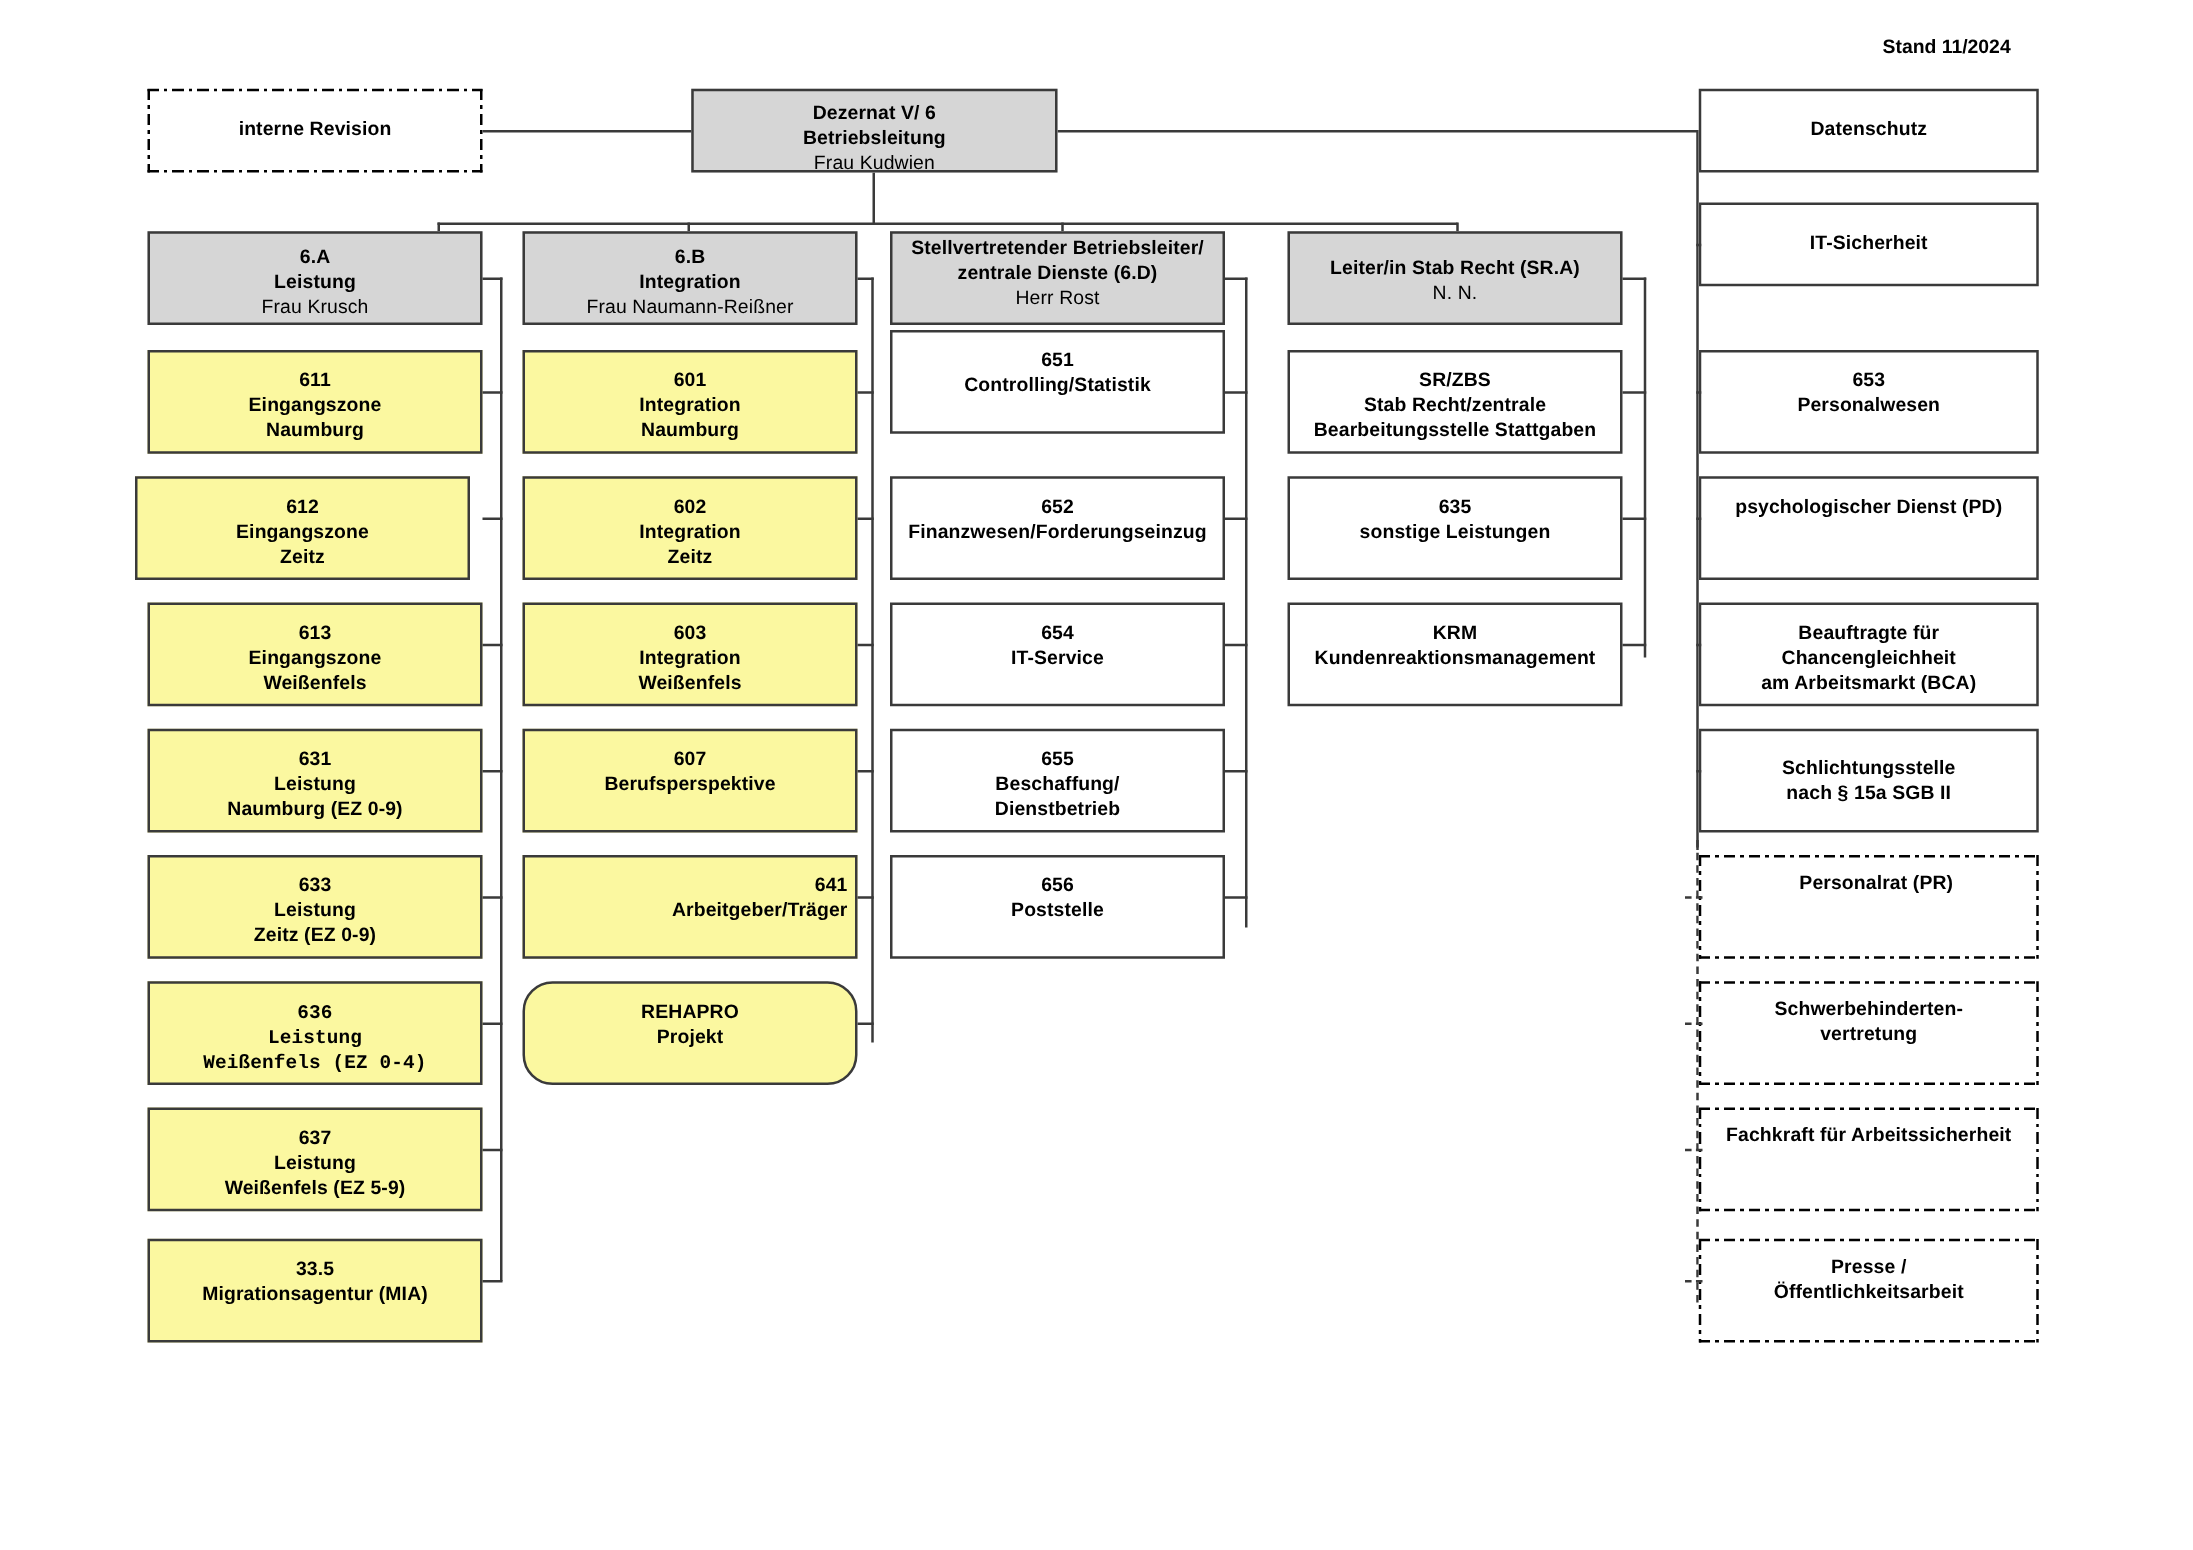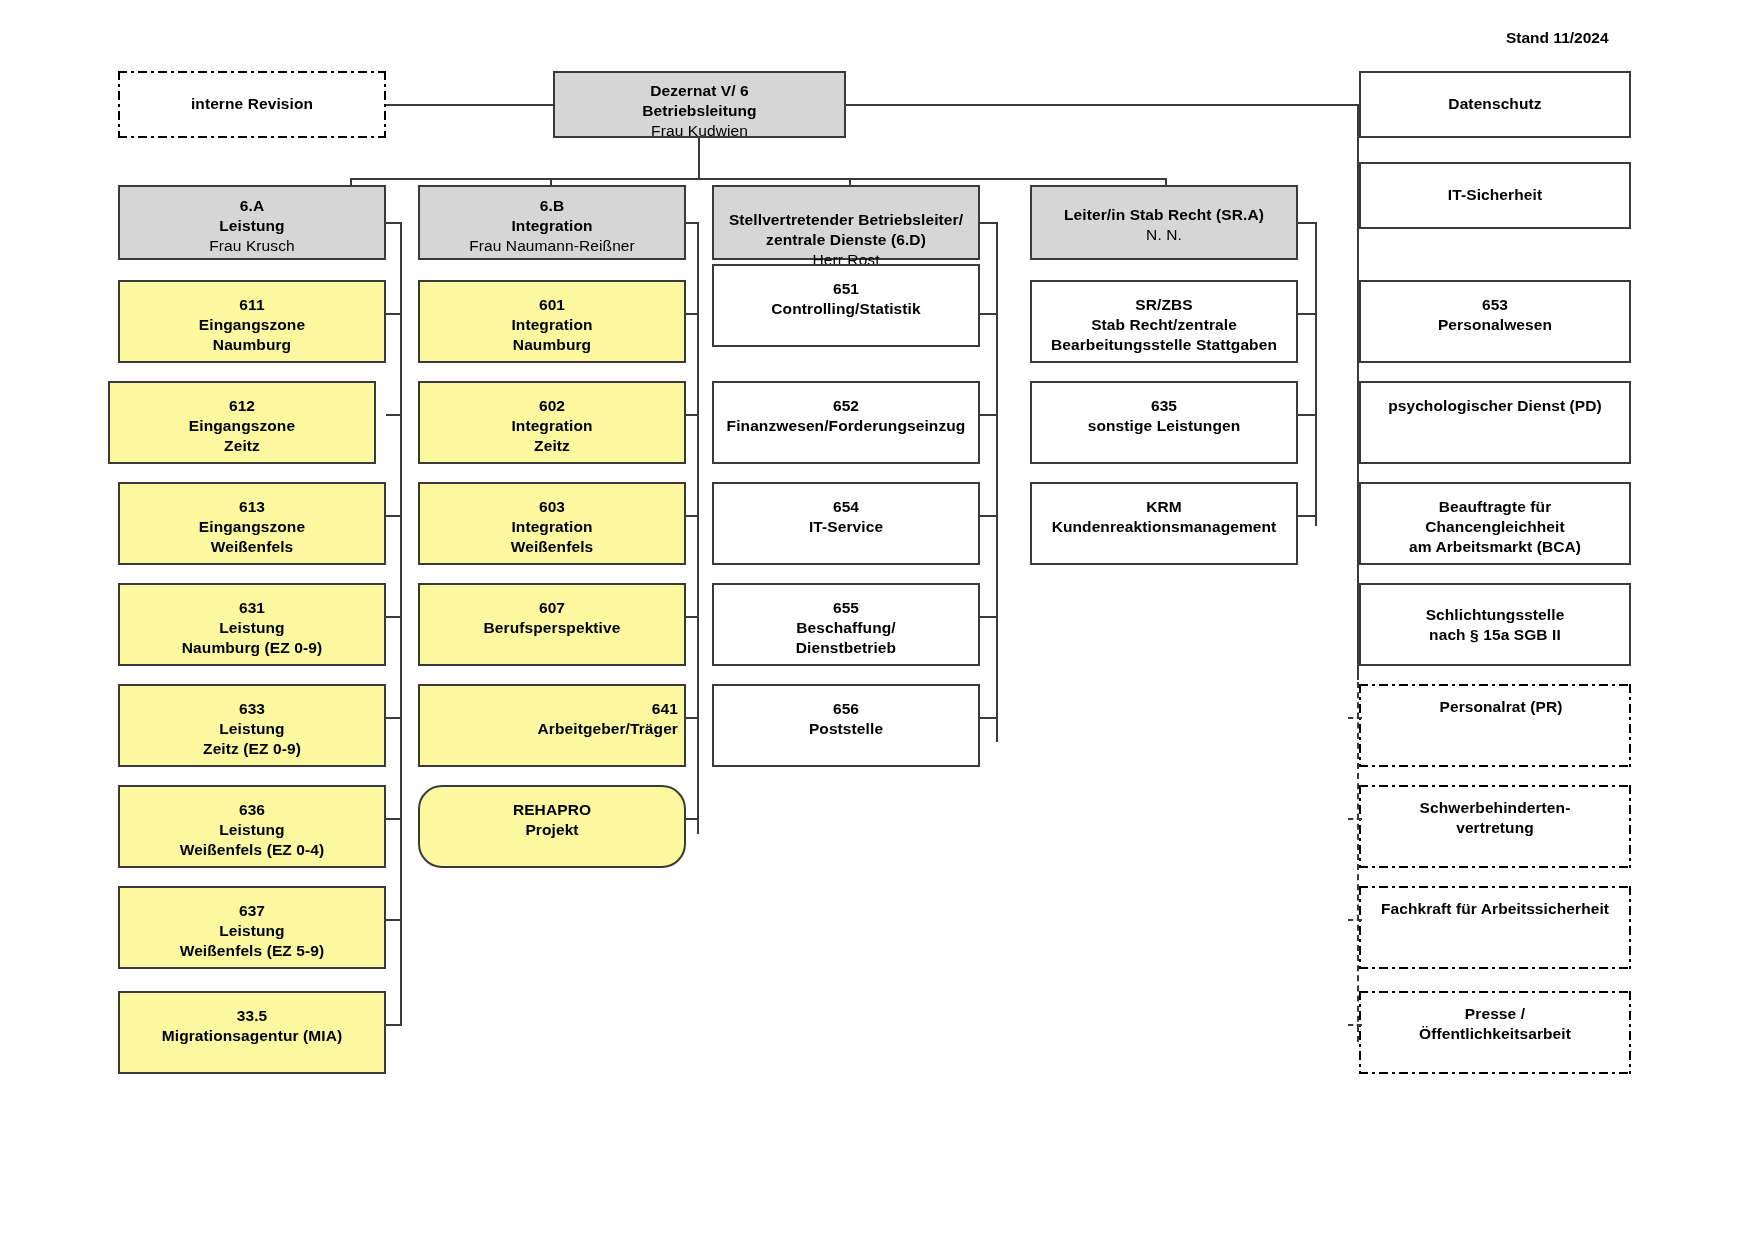--- a/index.html
+++ b/index.html
@@ -150,21 +150,21 @@
 
   <div class="box yellow" style="left:118px;top:684px;width:268px;height:83px;">
     <div class="inner">
       <div>633</div>
       <div>Leistung</div>
       <div>Zeitz (EZ 0-9)</div>
     </div>
   </div>
   <div class="ln h" style="left:386px;top:717px;width:16px;"></div>
 
-  <div class="box yellow" style="left:118px;top:785px;width:268px;height:83px;">
+  <div class="box yellow" style="left:118px;top:785px;width:268px;height:83px;font-family:Liberation Mono, monospace;">
     <div class="inner">
       <div>636</div>
       <div>Leistung</div>
       <div>Weißenfels (EZ 0-4)</div>
     </div>
   </div>
   <div class="ln h" style="left:386px;top:818px;width:16px;"></div>
 
   <div class="box yellow" style="left:118px;top:886px;width:268px;height:83px;">
     <div class="inner">
@@ -236,21 +236,21 @@
   <div class="ln h" style="left:686px;top:717px;width:13px;"></div>
 
   <div class="box yellow" style="left:418px;top:785px;width:268px;height:83px;border-radius:24px;">
     <div class="inner">
       <div>REHAPRO</div>
       <div>Projekt</div>
     </div>
   </div>
   <div class="ln h" style="left:686px;top:818px;width:13px;"></div>
 
-  <div class="box gray" style="left:712px;top:185px;width:268px;height:75px;padding-top:23px;">
+  <div class="box gray" style="left:712px;top:185px;width:268px;height:75px;padding-top:2px;">
     <div class="inner">
       <div>Stellvertretender Betriebsleiter/</div>
       <div>zentrale Dienste (6.D)</div>
       <div class="sub">Herr Rost</div>
     </div>
   </div>
   <div class="ln h" style="left:980px;top:222px;width:18px;"></div>
 
   <div class="box" style="left:712px;top:264px;width:268px;height:83px;">
     <div class="inner">

